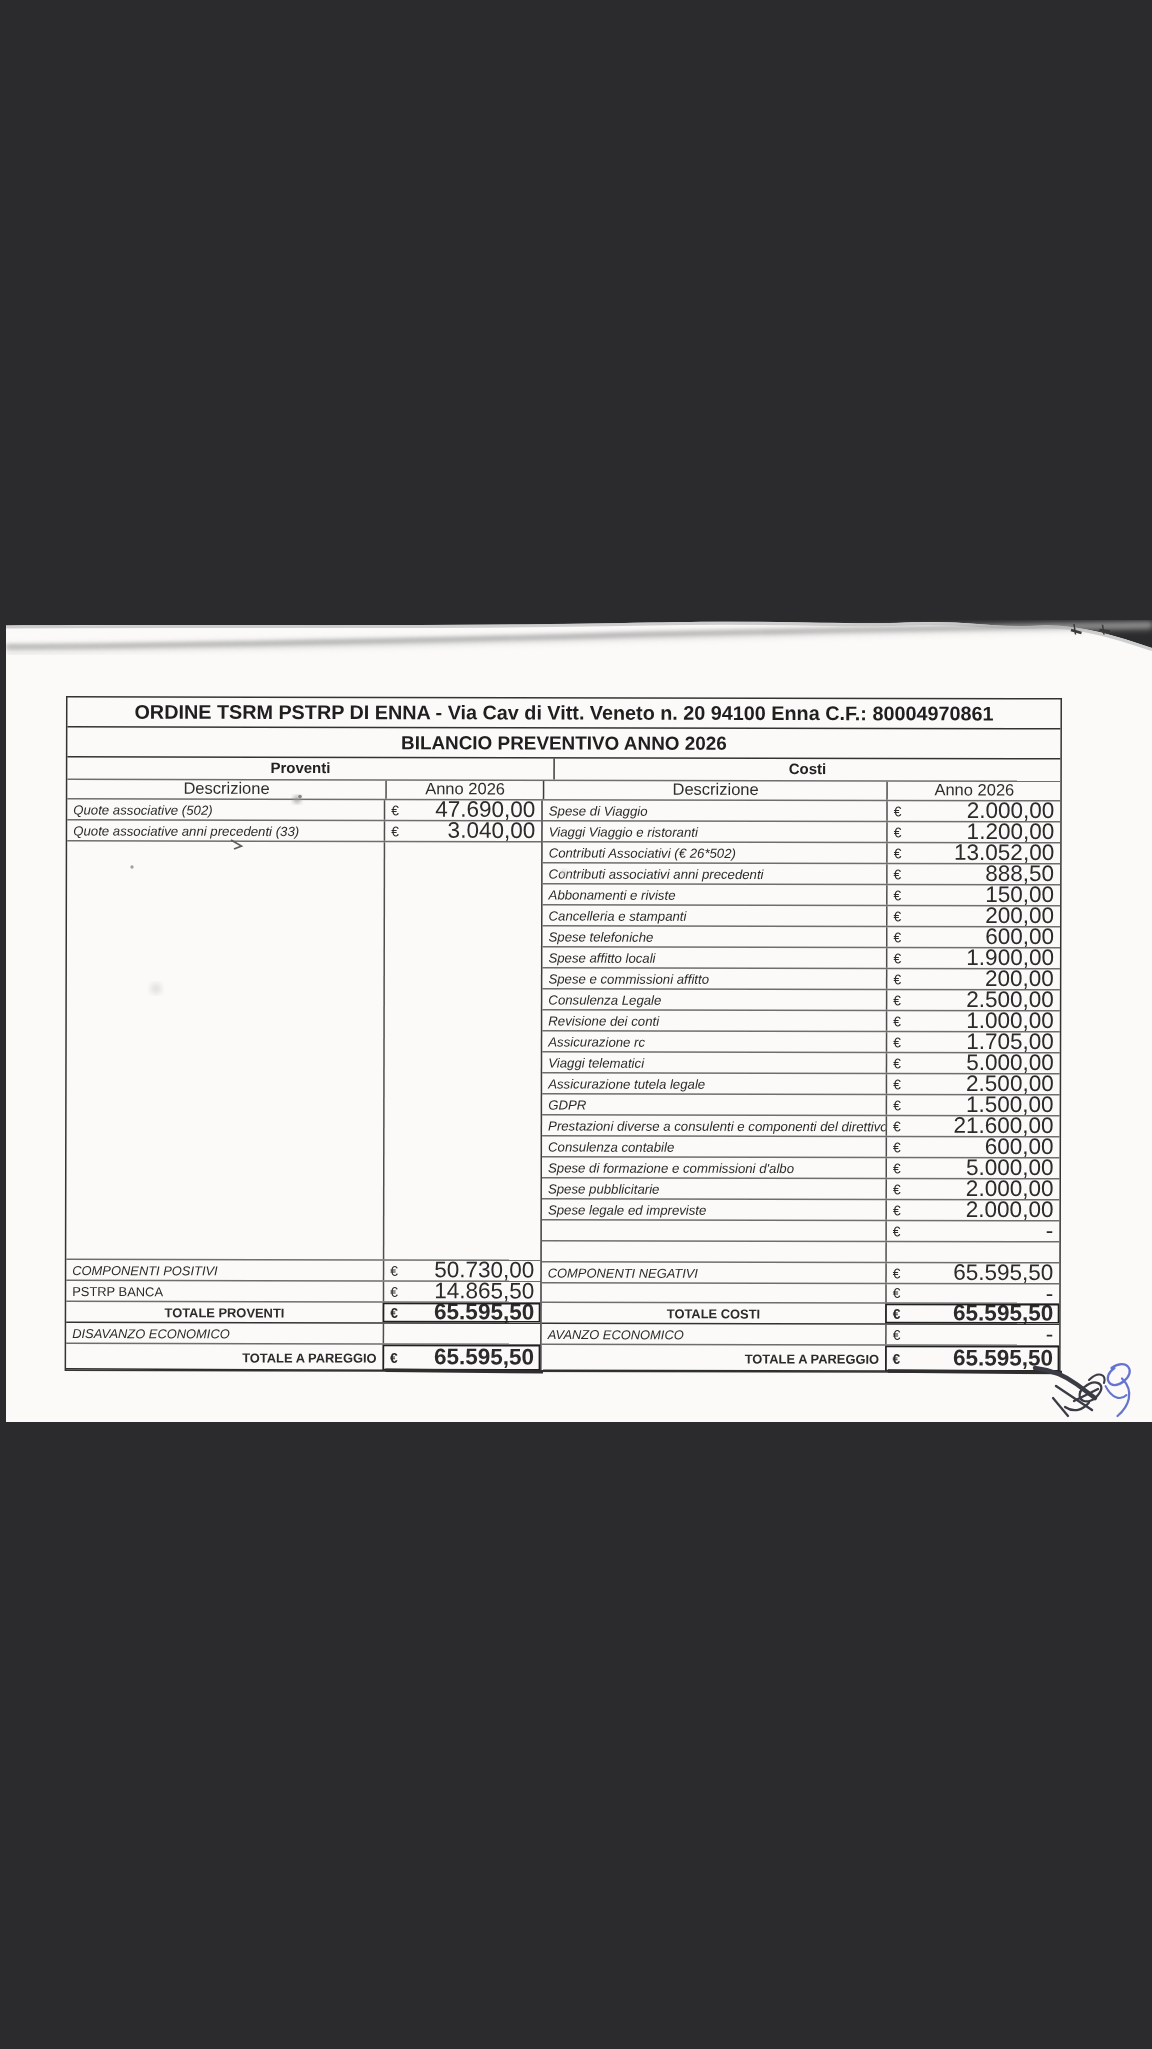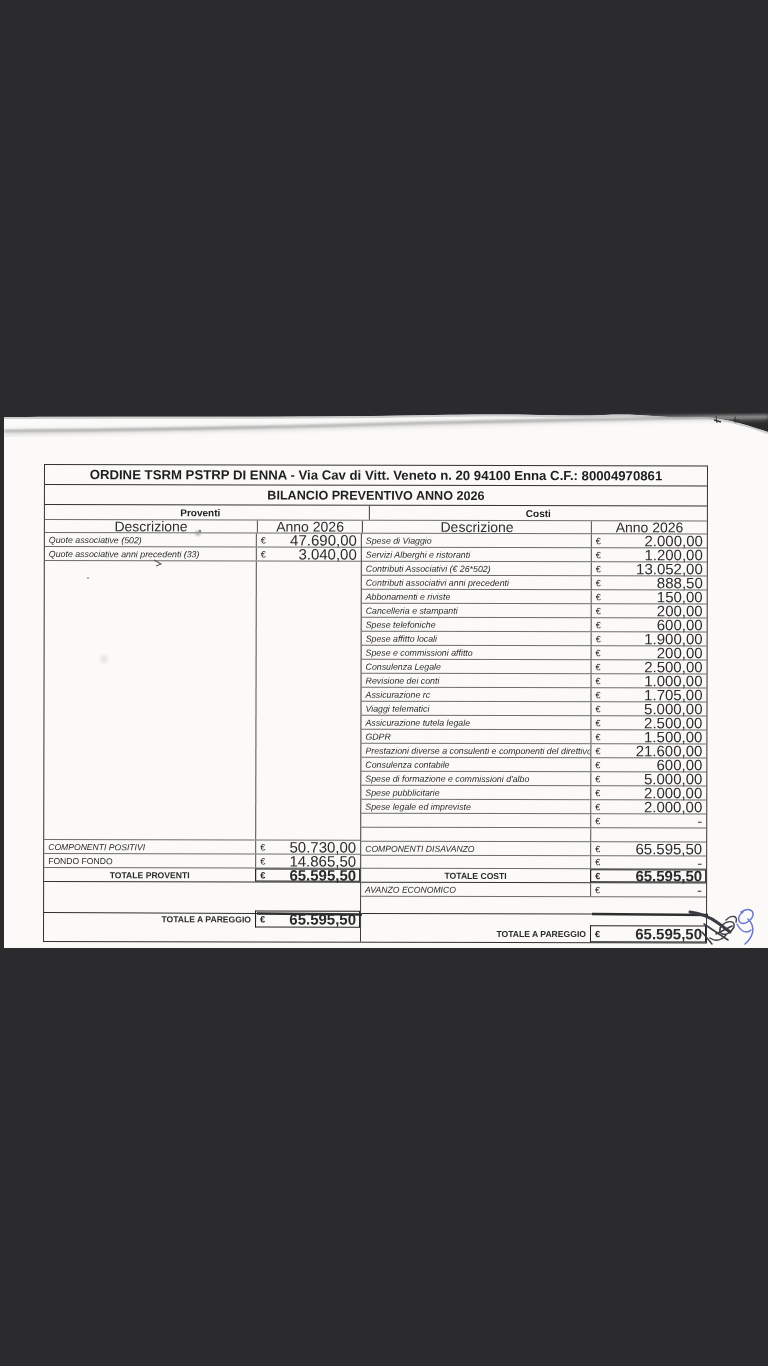--- a/index.html
+++ b/index.html
@@ -20,30 +20,30 @@
   .scan-table{
     position:absolute;left:40px;top:52px;width:664px;
     border:1.6px solid #333;
     box-sizing:border-box;
     transform:rotate(0.12deg);
     transform-origin:0 0;
     background:transparent;
     font-size:8.8px;
   }
   .tr{display:flex;box-sizing:border-box;border-bottom:1px solid #6e6e6e;}
-  .tr:last-child{border-bottom:none;margin-top:28px;}
+  .tr:last-child{border-bottom:none;}
   .td{box-sizing:border-box;display:flex;align-items:center;height:100%;}
   .h20{height:20px}.h15{height:15px}.h13{height:13px}.h14{height:14px}.h17{height:17px}.h279{height:279px}
   .bb2{border-bottom-width:1.6px;border-bottom-color:#333;}
   .bbh{border-bottom-width:2px;border-bottom-color:#222;}
   .title-row{justify-content:center;width:100%;font-weight:bold;font-size:13.2px;color:#1f1f1f;}
   .subtitle-row{justify-content:center;width:100%;font-weight:bold;font-size:12.6px;color:#1f1f1f;}
   .sect{justify-content:center;font-weight:bold;font-size:10px;color:#222;}
   .w-left{width:318px}.w-right{width:346px;border-left:1.4px solid #3d3d3d;margin-left:13px;}
-  .th{justify-content:center;font-size:14px;color:#2e2e2e;text-align:right;}
+  .th{justify-content:center;font-size:11px;color:#2e2e2e;text-align:right;}
   .wdl{width:213px}.wal{width:105px;border-left:1px solid #4e4e4e;}
   .wdr{width:230px;border-left:1.4px solid #3d3d3d;}.war{width:116px;border-left:1px solid #4e4e4e;}
   .body-flex{display:flex;}
   .half{display:flex;flex-direction:column;box-sizing:border-box;}
   .half-l{width:318px;}
   .half-r{width:346px;border-left:1.4px solid #3d3d3d;}
   .desc{flex:1;padding-left:4px;white-space:nowrap;overflow:hidden;color:#2b2b2b;}
   .amt{display:flex;justify-content:space-between;align-items:center;border-left:1px solid #4e4e4e;padding:0 4px;box-sizing:border-box;}
   .amt-l{width:105px}.amt-r{width:116px}
   .it{font-style:italic}
@@ -103,52 +103,56 @@
           <div class="td amt amt-l"></div>
         </div>
         <div class="tr h14">
           <div class="td desc it caps">COMPONENTI POSITIVI</div>
           <div class="td amt amt-l">
               <span class="eur">€</span>
               <span class="val">50.730,00</span>
             </div>
         </div>
         <div class="tr h14">
-          <div class="td desc caps">FONDO FONDO</div>
+          <div class="td desc caps">PSTRP BANCA</div>
           <div class="td amt amt-l">
               <span class="eur">€</span>
               <span class="val">14.865,50</span>
             </div>
         </div>
         <div class="tr h14 bb2">
           <div class="td desc b ctr caps">TOTALE PROVENTI</div>
           <div class="td amt amt-l hv b">
               <span class="eur b">€</span>
               <span class="val b">65.595,50</span>
             </div>
         </div>
+        <div class="tr h14">
+          <div class="td desc it caps">DISAVANZO ECONOMICO</div>
+          <div class="td amt amt-l"></div>
+        </div>
         <div class="tr h17 bbh">
           <div class="td desc b rgt caps">TOTALE A PAREGGIO</div>
           <div class="td amt amt-l hv b">
               <span class="eur b">€</span>
               <span class="val b">65.595,50</span>
             </div>
         </div>
       </div>
 
       <div class="half half-r">
         <div class="tr h14">
             <div class="td desc it">Spese di Viaggio</div>
             <div class="td amt amt-r">
               <span class="eur">€</span>
               <span class="val">2.000,00</span>
             </div>
           </div>
         <div class="tr h14">
-            <div class="td desc it">Servizi Alberghi e ristoranti</div>
+            <div class="td desc it">Viaggi Viaggio e ristoranti</div>
             <div class="td amt amt-r">
               <span class="eur">€</span>
               <span class="val">1.200,00</span>
             </div>
           </div>
         <div class="tr h14">
             <div class="td desc it">Contributi Associativi (€ 26*502)</div>
             <div class="td amt amt-r">
               <span class="eur">€</span>
               <span class="val">13.052,00</span>
@@ -278,21 +282,21 @@
             <div class="td amt amt-r">
               <span class="eur">€</span>
               <span class="val">-</span>
             </div>
           </div>
         <div class="tr h14">
             <div class="td desc"></div>
             <div class="td amt amt-r"></div>
           </div>
         <div class="tr h14">
-            <div class="td desc it caps">COMPONENTI DISAVANZO</div>
+            <div class="td desc it caps">COMPONENTI NEGATIVI</div>
             <div class="td amt amt-r">
               <span class="eur">€</span>
               <span class="val">65.595,50</span>
             </div>
           </div>
         <div class="tr h13">
             <div class="td desc"></div>
             <div class="td amt amt-r">
               <span class="eur">€</span>
               <span class="val">-</span>

